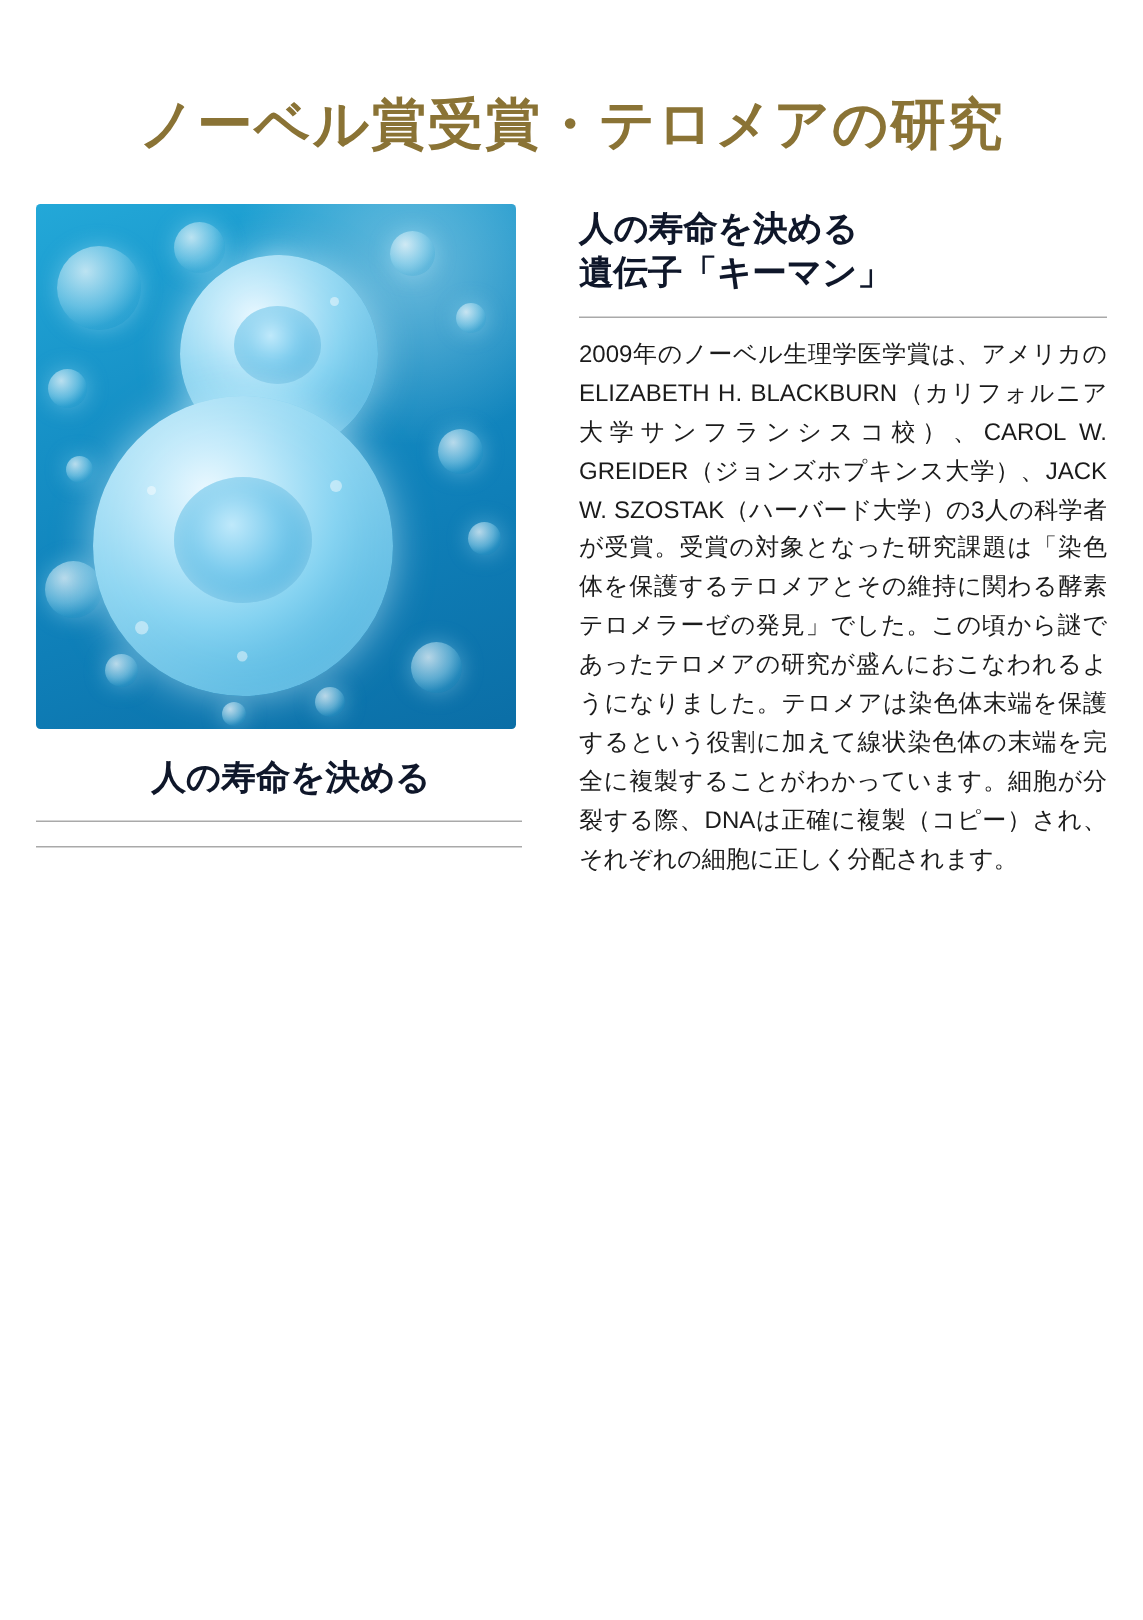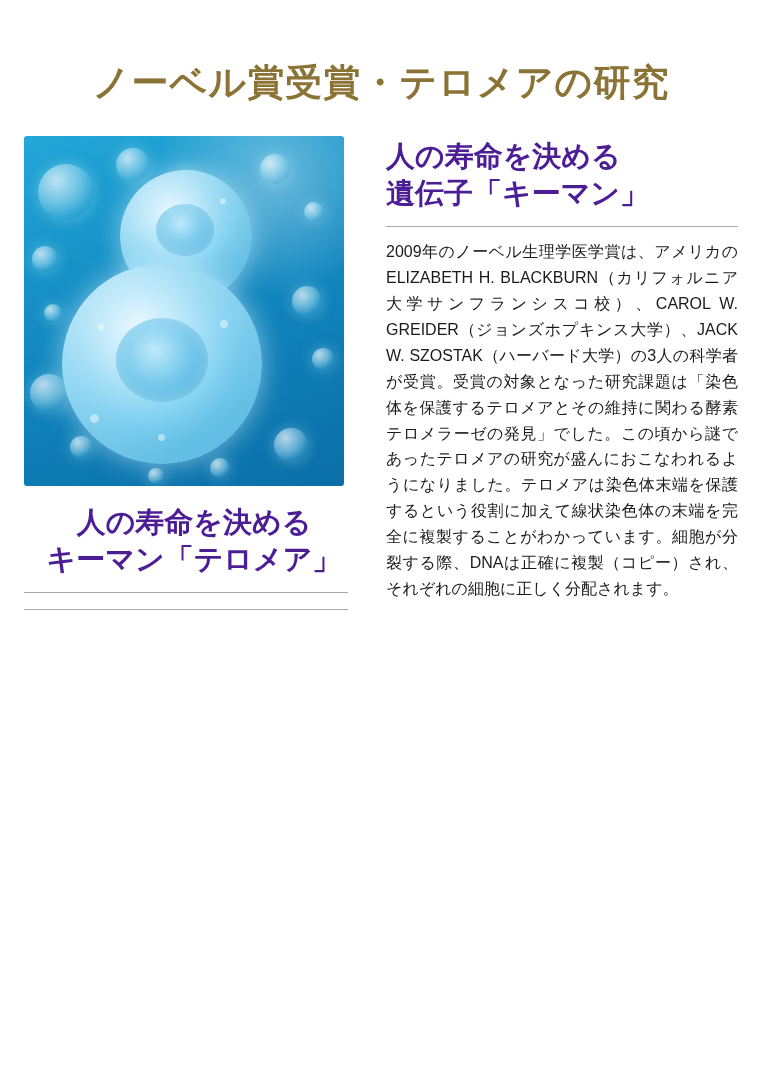--- a/index.html
+++ b/index.html
@@ -76,23 +76,23 @@
     background: radial-gradient(circle at 42% 38%, #bfe9fb 0%, #7fcdee 40%, #4fb4e0 75%, #2b9ad0 100%);
     box-shadow: inset 0 0 18px rgba(255,255,255,0.45);
   }
   .speck {
     position: absolute;
     border-radius: 50%;
     background: rgba(255,255,255,0.45);
   }
   
   .sub-title {
-    font-size: 29px;
+    font-size: 23px;
     font-weight: bold;
-    color: #4c1d95;
+    color: #0f172a;
     line-height: 1.28;
     margin: 0;
   }
   .col-left .sub-title {
     margin-top: 18px;
     text-align: center;
   }
   .col-right .sub-title {
     text-align: left;
     margin-top: 2px;
@@ -162,21 +162,20 @@
           <div class="nucleus" style="left:54px; top:54px; width:92px; height:84px;"></div>
           <div class="speck" style="left:28px; top:150px; width:9px; height:9px;"></div>
           <div class="speck" style="left:158px; top:56px; width:8px; height:8px;"></div>
           <div class="speck" style="left:96px; top:170px; width:7px; height:7px;"></div>
           <div class="speck" style="left:36px; top:60px; width:6px; height:6px;"></div>
         </div>
       </div>
 
       <h2 class="sub-title">
         <span>人の寿命を決める</span><br>
-        <span>キーマン「テロメア」</span>
       </h2>
 
       <hr class="rule left-bottom-rule">
 
 
       <hr class="bottom-rule left-bottom-rule">
     </div>
 
     <div class="col-right">
 

